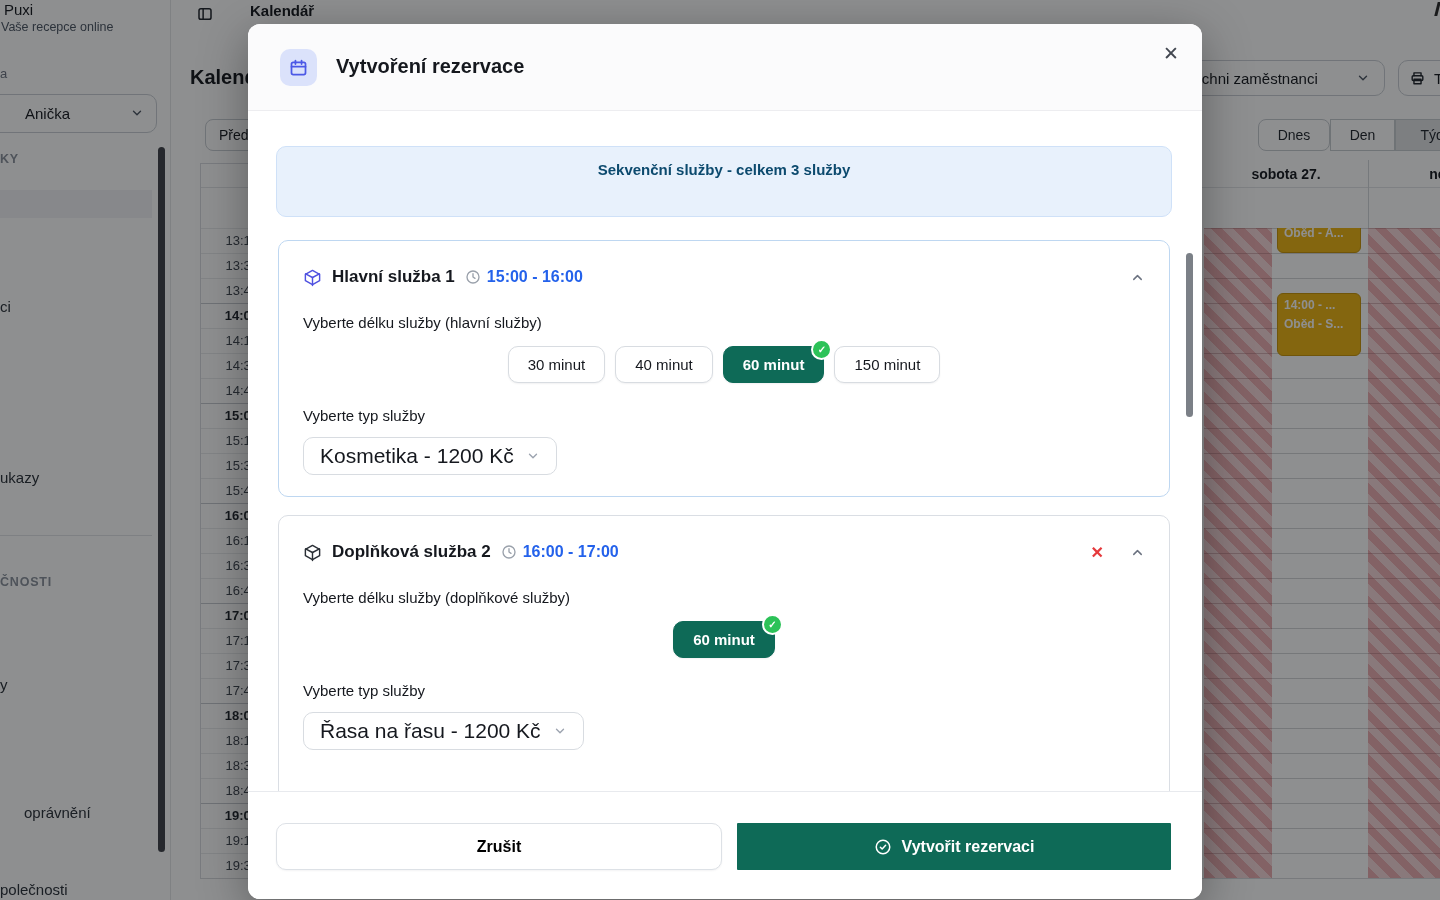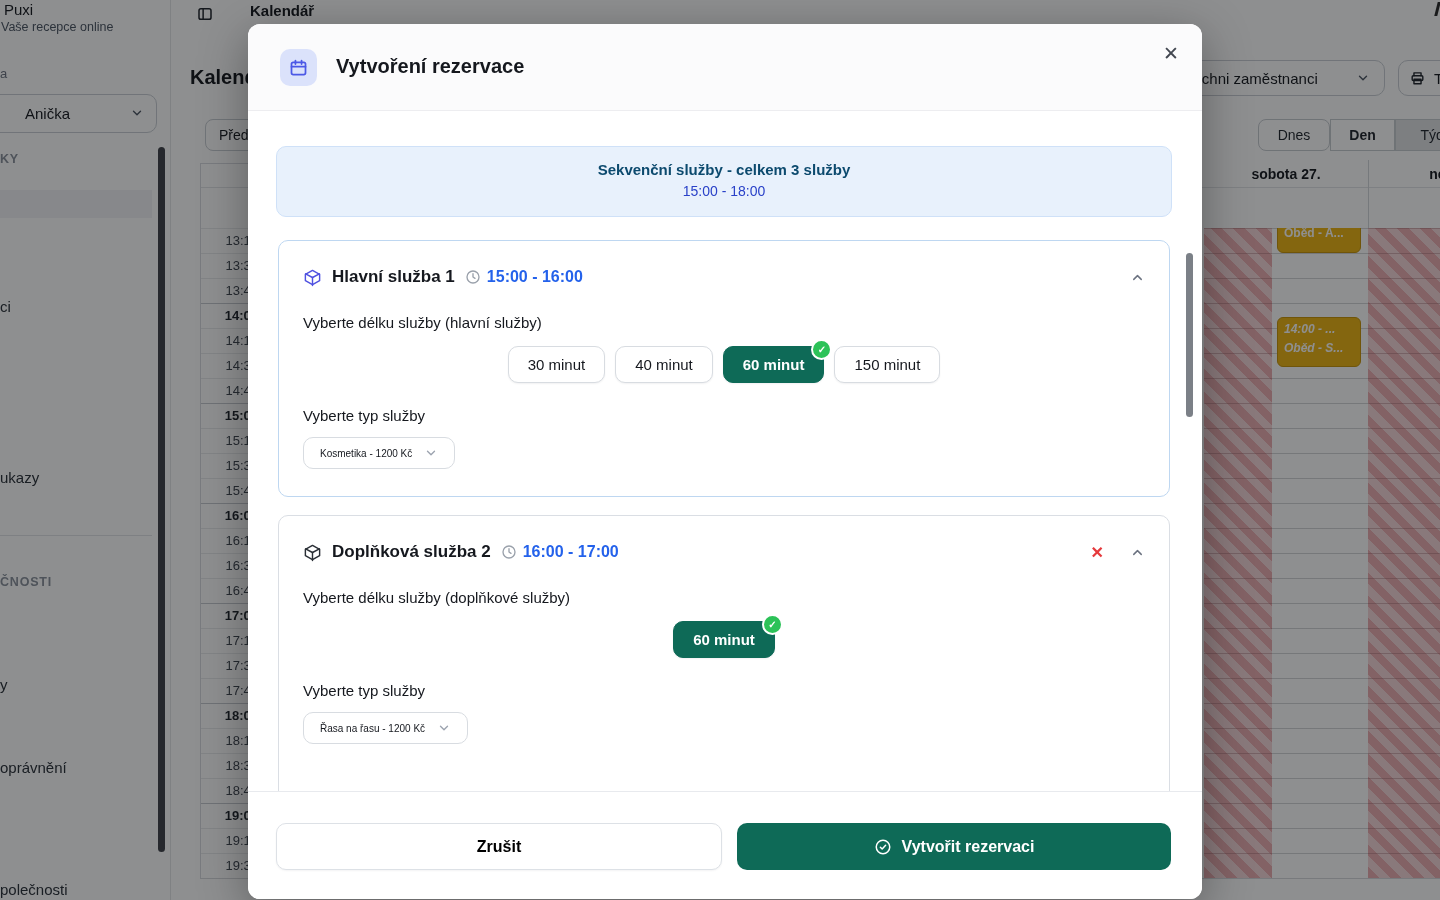--- a/index.html
+++ b/index.html
@@ -67,25 +67,25 @@
   .c-head{display:flex;align-items:center;height:24px;}
   .c-name{font-size:17px;font-weight:700;margin-left:10px;margin-right:10px;}
   .c-time{font-size:16px;font-weight:600;color:#2462eb;margin-left:6px;}
   .c-right{margin-left:auto;display:flex;align-items:center;gap:26px;}
   .c-remove{color:#e5393c;font-weight:700;font-size:16px;cursor:pointer;}
   .c-label{font-size:15px;margin-top:25px;}
   .dur-row{margin-top:15px;display:flex;justify-content:center;gap:10px;}
   .dur{height:37px;border-radius:10px;border:1px solid #d8dce1;background:#fff;display:flex;align-items:center;padding:0 19px;font-size:15px;box-shadow:0 1px 2px rgba(16,24,40,.06);position:relative;box-sizing:border-box;}
   .dur.sel{background:#0e6a57;border-color:#0e6a57;color:#fff;font-weight:700;}
   .badge{position:absolute;top:-8px;right:-9px;width:17px;height:17px;border-radius:50%;background:#2cc258;border:2px solid #fff;color:#fff;font-size:10px;font-weight:700;display:flex;align-items:center;justify-content:center;}
-  .type-select{margin-top:13px;display:inline-flex;align-items:center;gap:12px;height:32px;border:1px solid #d8dce1;border-radius:10px;background:#fff;padding:8px 16px;font-size:10px;box-sizing:border-box;}
+  .type-select{margin-top:13px;display:inline-flex;align-items:center;gap:12px;height:38px;border:1px solid #d8dce1;border-radius:10px;background:#fff;padding:8px 16px;font-size:21px;box-sizing:border-box;}
   .m-scroll{position:absolute;left:938px;top:229px;width:7px;height:164px;border-radius:4px;background:#7b8087;z-index:3;}
   .m-foot{position:absolute;left:0;right:0;bottom:0;height:107px;background:#fff;border-top:1px solid #e8eaee;}
   .btn-cancel{position:absolute;left:28px;top:31px;width:446px;height:47px;border:1px solid #dde1e6;border-radius:10px;background:#fff;font-size:16px;font-weight:600;display:flex;align-items:center;justify-content:center;box-shadow:0 1px 2px rgba(16,24,40,.05);box-sizing:border-box;cursor:pointer;}
-  .btn-submit{position:absolute;left:489px;top:31px;width:434px;height:47px;border:none;border-radius:10px;background:#0e6a57;color:#fff;font-size:16px;font-weight:700;display:flex;align-items:center;justify-content:center;gap:10px;cursor:pointer;}
+  .btn-submit{position:absolute;left:489px;top:31px;width:434px;height:47px;border:none;border-radius:1px;background:#0e6a57;color:#fff;font-size:16px;font-weight:700;display:flex;align-items:center;justify-content:center;gap:10px;cursor:pointer;}
 </style>
 </head>
 <body>
 
 <div class="stage">
 
   <div>
 
     <div class="sidebar">
       <div class="brand">Puxi</div>
@@ -99,21 +99,21 @@
             </svg>
         </span>
       </div>
       <div class="side-section" style="top:152px;text-align:center;">KY</div>
       <div class="side-active"></div>
       <div class="side-item" style="top:298px;">ci</div>
       <div class="side-item" style="top:469px;">ukazy</div>
       <div class="side-divider"></div>
       <div class="side-section" style="top:575px;">ČNOSTI</div>
       <div class="side-item" style="top:676px;">y</div>
-      <div class="side-item" style="top:759px;">oprávnění</div>
+      <div class="side-item" style="top:804px;padding-left:24px;">oprávnění</div>
       <div class="side-item" style="top:881px;">polečnosti</div>
       <div class="side-scroll"></div>
     </div>
 
     <div class="topbar-icon">
       <svg width="18" height="18" viewBox="0 0 24 24" fill="none" stroke="#1f242b" stroke-width="2" stroke-linecap="round">
           <rect x="4" y="5" width="16" height="14" rx="2.5"></rect>
           <path d="M9.5 5v14"></path>
         </svg>
     </div>
@@ -133,21 +133,21 @@
       <span>
         <svg width="17" height="17" viewBox="0 0 24 24" fill="none" stroke="#1f242b" stroke-width="2" stroke-linecap="round" stroke-linejoin="round">
             <path d="M7 8V4h10v4"></path>
             <rect x="4.5" y="8" width="15" height="7" rx="1.5"></rect>
             <rect x="7" y="13" width="10" height="6.5"></rect>
           </svg>
       </span>
       <span>Tisk</span>
     </div>
     <div class="seg first" style="left:1258px;width:72px;border-radius:8px;">Dnes</div>
-    <div class="seg" style="left:1330px;width:65px;font-weight:bold;">Den</div>
+    <div class="seg" style="left:1330px;width:65px;">Den</div>
     <div class="seg sel" style="left:1395px;width:90px;">Týden</div>
 
     <div class="day-head" style="left:1204px;width:164px;">sobota 27.</div>
     <div class="day-head" style="left:1368px;width:190px;">neděle 28.</div>
     <div class="hline" style="left:200px;top:187px;width:1358px;"></div>
     <div class="vline" style="left:1368px;top:160px;height:718px;"></div>
     <div class="corner"></div>
 
     <div class="gutter">
       <div class="trow"><span>13:15</span></div>
@@ -176,21 +176,21 @@
       <div class="trow hr"><span>19:00</span></div>
       <div class="trow"><span>19:15</span></div>
       <div class="trow"><span>19:30</span></div>
     </div>
 
     <div class="stripA hatch"></div>
     <div class="stripB lines">
       <div class="event" style="top:-7px;height:32px;">
         <span>Oběd - A...</span>
       </div>
-      <div class="event" style="top:89px;height:50px;font-style:italic;">
+      <div class="event" style="top:65px;height:63px;">
         <div>14:00 - ...</div>
         <div>Oběd - S...</div>
       </div>
     </div>
     <div class="sunCol hatch"></div>
     <div class="hline" style="left:200px;top:878px;width:1358px;border-color:#d6d9dd;"></div>
     <div class="corner-sliver"></div>
   </div>
 
   <div class="dim"></div>
@@ -203,21 +203,20 @@
             <path d="M4 11h16M8.5 4v4M15.5 4v4"></path>
           </svg>
       </div>
       <div class="m-title">Vytvoření rezervace</div>
       <div class="m-close">✕</div>
     </div>
 
     <div class="m-body">
       <div class="banner">
         <div class="l1">Sekvenční služby - celkem 3 služby</div>
-        <div class="l2">15:00 - 18:00</div>
       </div>
 
       <div class="card card1">
         <div class="c-head">
           <span style="color:#4f51e0;">
             <svg width="19" height="19" viewBox="0 0 24 24" fill="none" stroke="currentColor" stroke-width="1.8" stroke-linecap="round" stroke-linejoin="round">
                 <path d="M21 16V8l-9-5-9 5v8l9 5 9-5z"></path>
                 <path d="M3.3 7.3L12 12l8.7-4.7"></path>
                 <path d="M12 22V12"></path>
               </svg>

